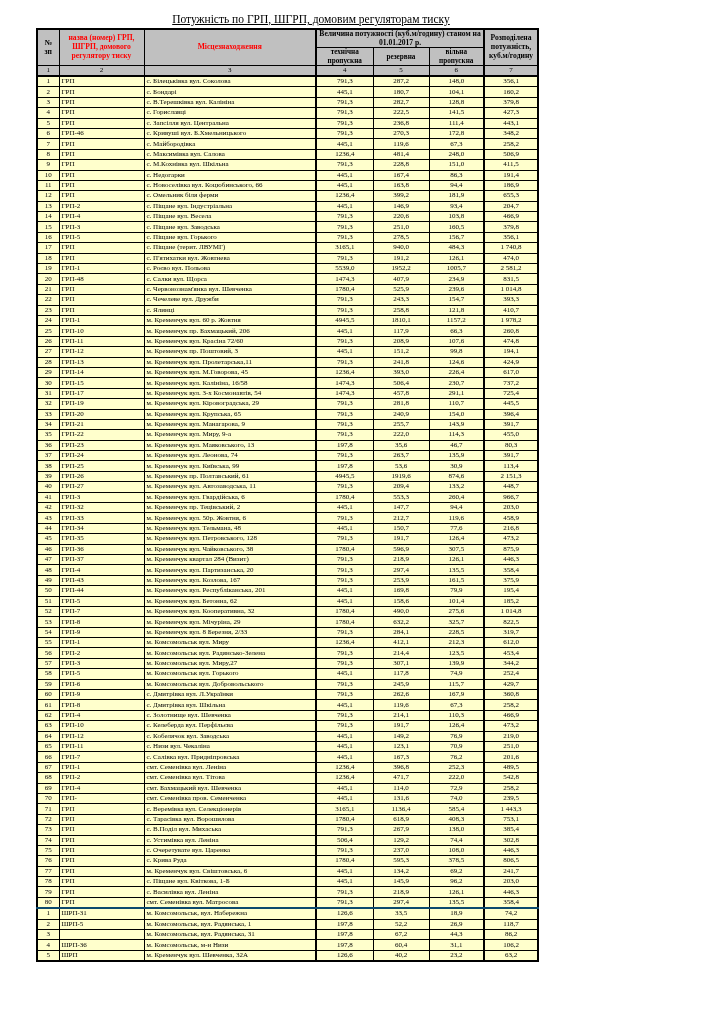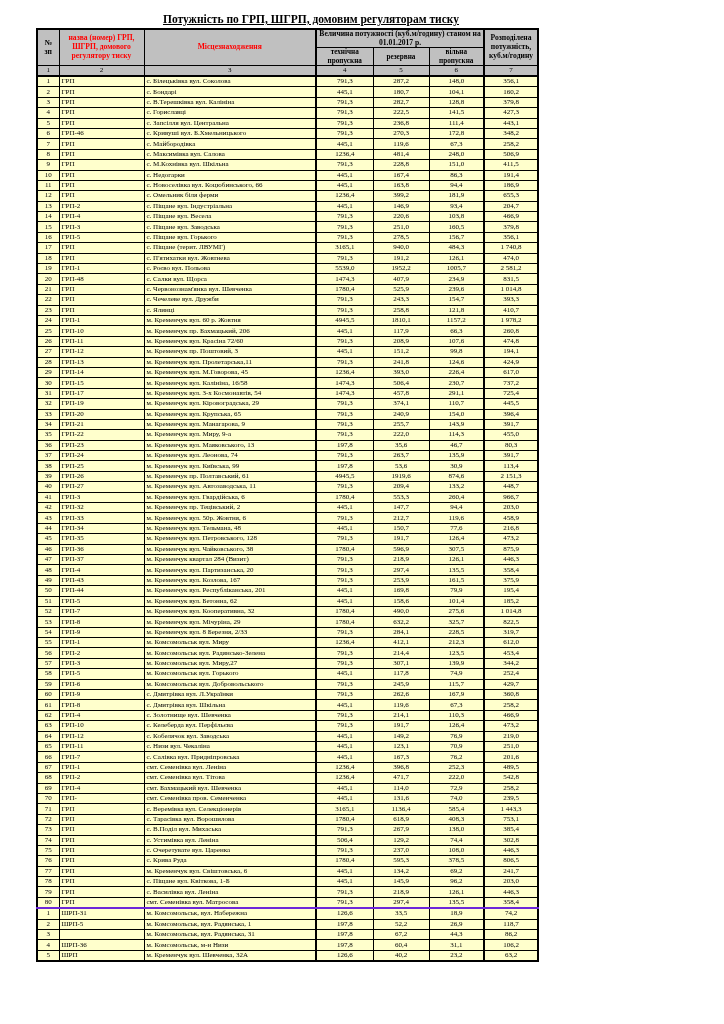--- a/index.html
+++ b/index.html
@@ -3,21 +3,21 @@
 <meta charset="utf-8">
 <style>
   html,body { margin:0; padding:0; background:#ffffff; }
   .page {
     position:relative; width:724px; height:1024px; background:#ffffff;
     font-family:"Liberation Serif", serif; color:#000;
     overflow:hidden;
   }
   .doc-title {
     width:550px; margin:0 0 0 36px; padding-top:13px;
-    text-align:center; font-weight:bold; font-size:11.5px;
+    text-align:center; font-weight:normal; font-size:11.5px;
     text-decoration:underline;
   }
   table.cap-table {
     border-collapse:collapse; table-layout:fixed;
     margin:3px 0 0 36px; width:501px;
     border:2px solid #000;
   }
   .cap-table th, .cap-table td {
     border:1px solid #000; padding:0 2px; overflow:hidden;
   }
@@ -38,21 +38,21 @@
   
   .vsep-l { border-left:2px solid #000 !important; }
   
   tbody td {
     background:var(--row-bg,#ffffcc); font-size:7px; line-height:1;
     height:9.4px; white-space:nowrap; text-align:center;
   }
   tbody td.c1, tbody td.c2 { text-align:left; }
   tbody td.c3 { border-left:2px solid #000; }
   tbody td.c6 { border-left:2px solid #000; }
-  tbody tr.section-end td { border-bottom:2px solid #6d28d9; }
+  tbody tr.section-end td { border-bottom:2px solid #0c4a6e; }
 </style>
 </head>
 <body>
 
 <div class="page">
 
   <div class="doc-title">Потужність по ГРП, ШГРП, домовим регуляторам тиску</div>
 
   <table class="cap-table">
     <colgroup>
@@ -365,21 +365,21 @@
           <td class="c3">1474,3</td>
           <td class="c4">457,8</td>
           <td class="c5">291,1</td>
           <td class="c6">725,4</td>
         </tr>
         <tr>
           <td class="c0">32</td>
           <td class="c1">ГРП-19</td>
           <td class="c2">м. Кременчук вул. Кіровоградська, 29</td>
           <td class="c3">791,3</td>
-          <td class="c4">374,1</td>
+          <td class="c4">281,8</td>
           <td class="c5">110,7</td>
           <td class="c6">445,5</td>
         </tr>
         <tr>
           <td class="c0">33</td>
           <td class="c1">ГРП-20</td>
           <td class="c2">м. Кременчук вул. Крупська, 65</td>
           <td class="c3">791,3</td>
           <td class="c4">240,9</td>
           <td class="c5">154,0</td>

